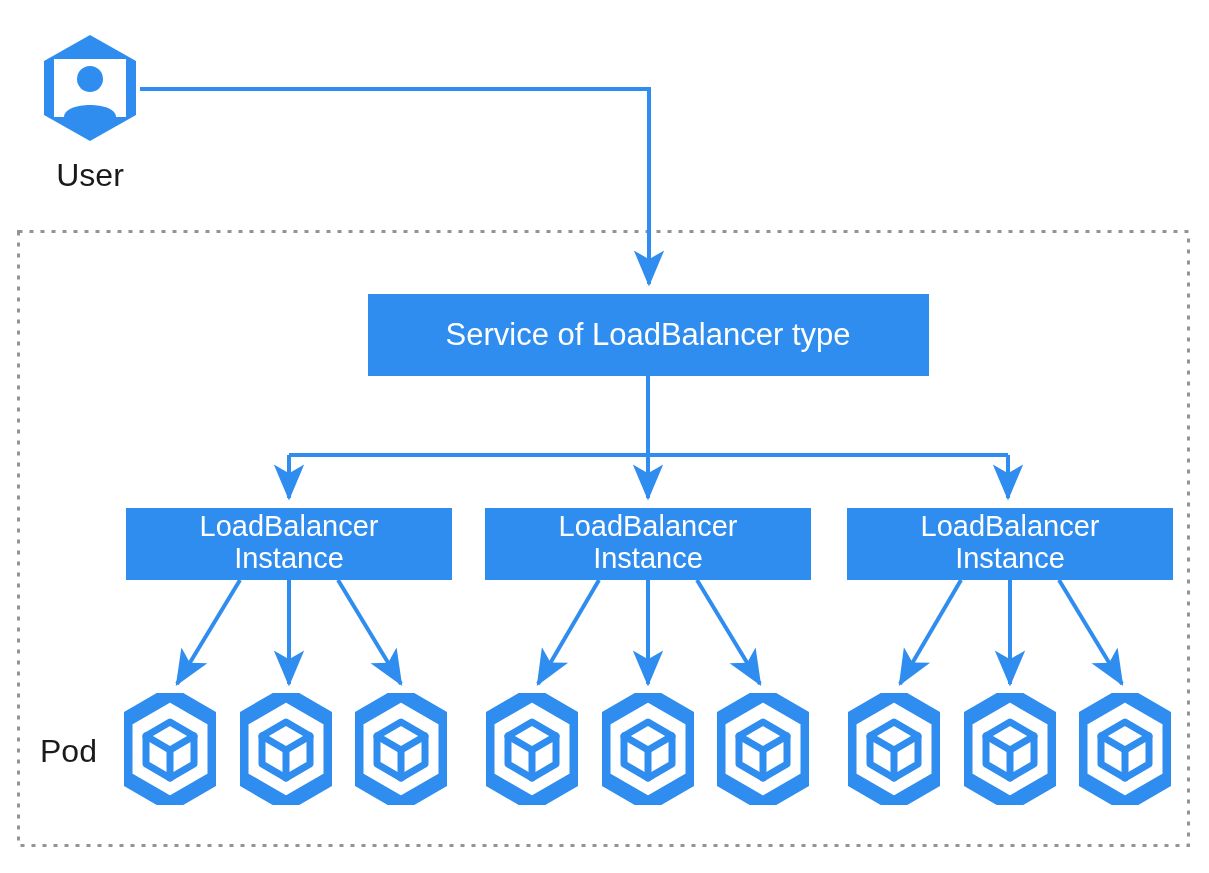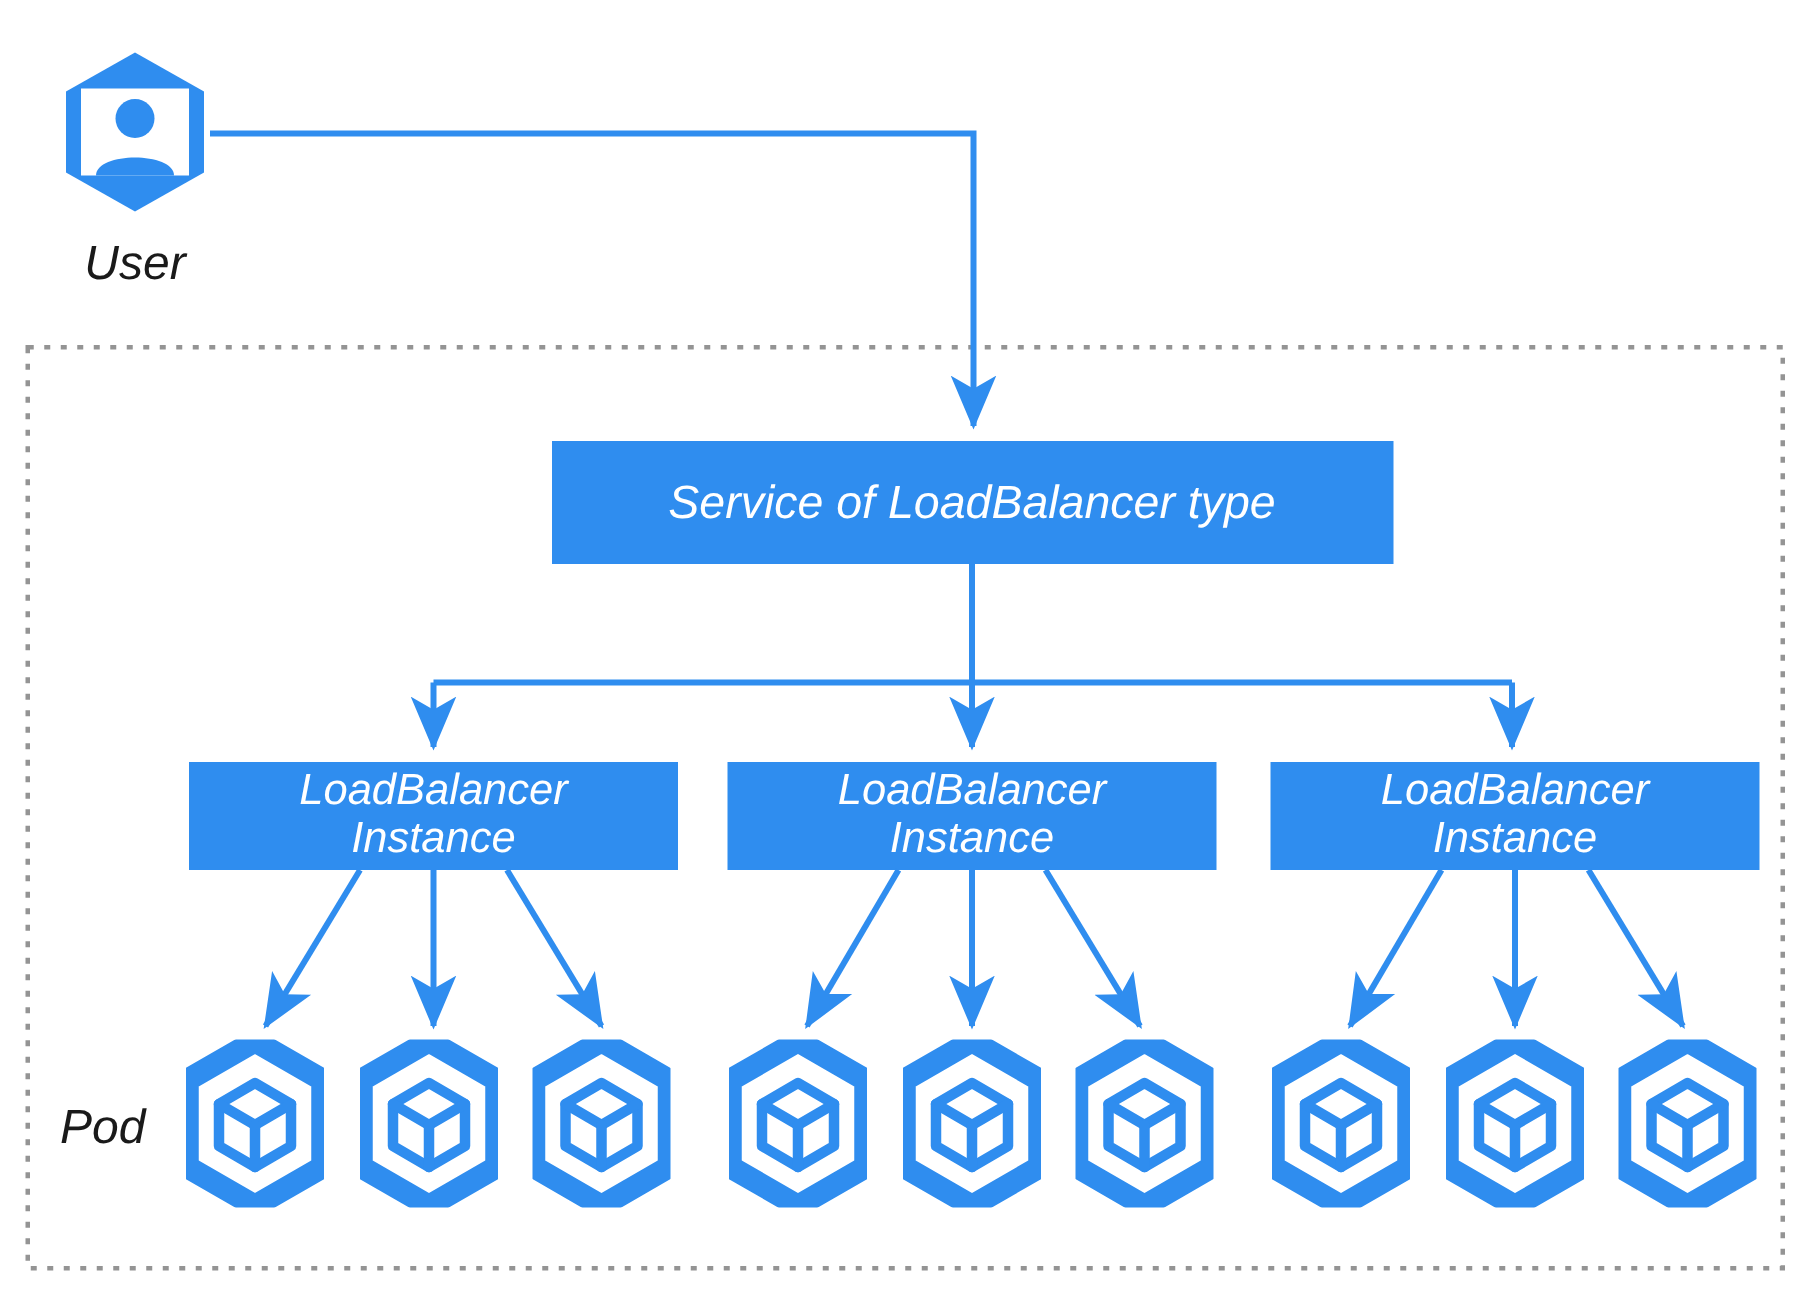--- a/index.html
+++ b/index.html
@@ -10,21 +10,20 @@
   body {
     width: 1209px;
     height: 873px;
     font-family: "Liberation Sans", sans-serif;
     overflow: hidden;
   }
   #diagram-root {
     position: relative;
     width: 1003px;
     height: 873px;
-    font-style: italic;
   }
   svg#canvas {
     position: absolute;
     top: 0;
     left: 0;
     width: 1209px;
     height: 873px;
   }
   .box-label {
     fill: #ffffff;

